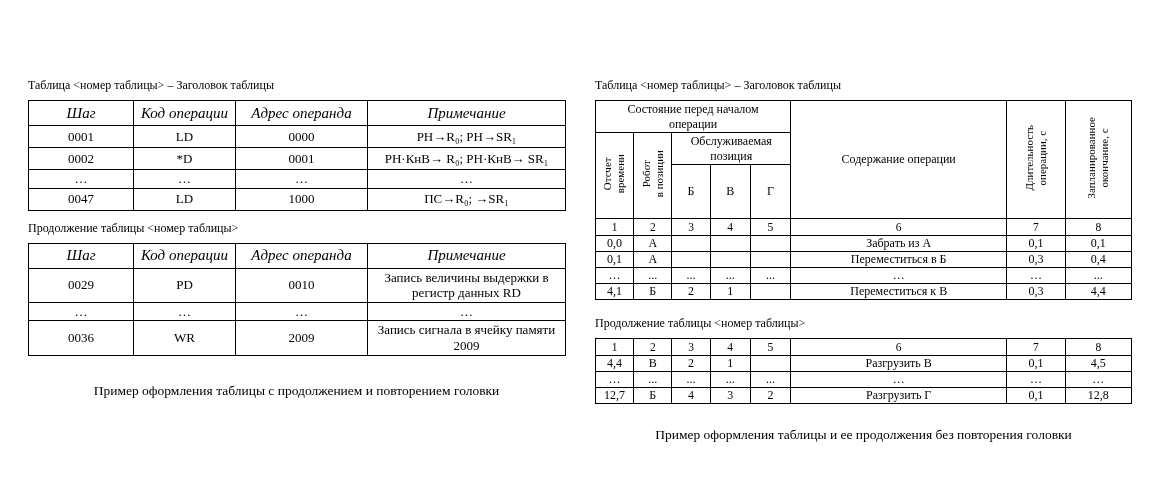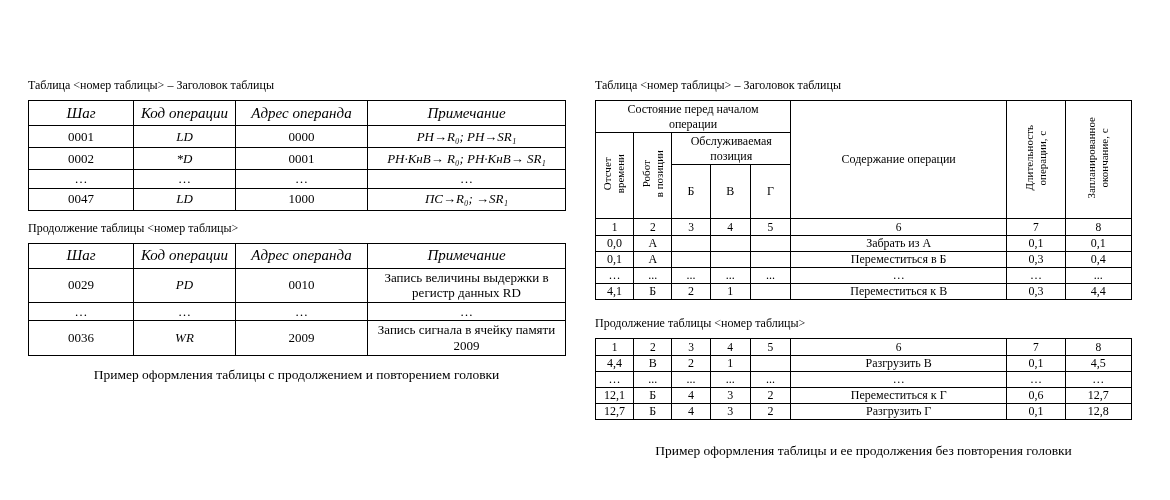--- a/index.html
+++ b/index.html
@@ -24,41 +24,41 @@
     vertical-align: middle;
     font-weight: normal;
     overflow: hidden;
   }
 
   
   .ltable th { font-size: 15px; height: 25px; padding: 1px 3px; font-style: italic; }
   .ltable td { font-size: 13px; height: 22px; padding: 1px 5px; line-height: 1.2; }
   .ltable tr.tall td { height: 32px; }
   .ltable tr.dots td { height: 18px; }
-  .it { font-style: italic; }
+  .it { }
 
   
   .rtable th, .rtable td { font-size: 12px; padding: 0 2px; }
   .rtable tr.hrow1 { height: 32px; }
   .rtable tr.hrow2 { height: 32px; }
   .rtable tr.hrow3 { height: 54px; }
   .rtable tr.numrow td { height: 17px; font-size: 11.5px; }
   .rtable tr.drow td { height: 16px; line-height: 1.1; }
   .grp { white-space: pre-line; line-height: 1.25; }
   .vert {
     writing-mode: vertical-rl;
     transform: rotate(180deg);
     display: inline-block;
     white-space: pre-line;
     font-size: 11px;
     line-height: 1.2;
   }
 
   .footnote { text-align: center; font-size: 13.5px; line-height: 1.35; }
-  .fn-left  { margin: 10px auto 0; width: 450px; }
+  .fn-left  { margin: 26px auto 0; width: 450px; }
   .fn-right { margin: 22px auto 12px; width: 470px; }
 </style>
 </head>
 <body>
 
 <div class="page">
 
   <div class="col col-left">
 
     <div class="caption">Таблица &lt;номер таблицы&gt; – Заголовок таблицы</div>
@@ -273,30 +273,20 @@
         <td>…</td>
         <td>...</td>
         <td>...</td>
         <td>...</td>
         <td>...</td>
         <td>…</td>
         <td>…</td>
         <td>…</td>
       </tr>
       <tr class="drow">
-        <td>12,1</td>
-        <td>Б</td>
-        <td>4</td>
-        <td>3</td>
-        <td>2</td>
-        <td>Переместиться к Г</td>
-        <td>0,6</td>
-        <td>12,7</td>
-      </tr>
-      <tr class="drow">
         <td>12,7</td>
         <td>Б</td>
         <td>4</td>
         <td>3</td>
         <td>2</td>
         <td>Разгрузить Г</td>
         <td>0,1</td>
         <td>12,8</td>
       </tr>
     </tbody>

